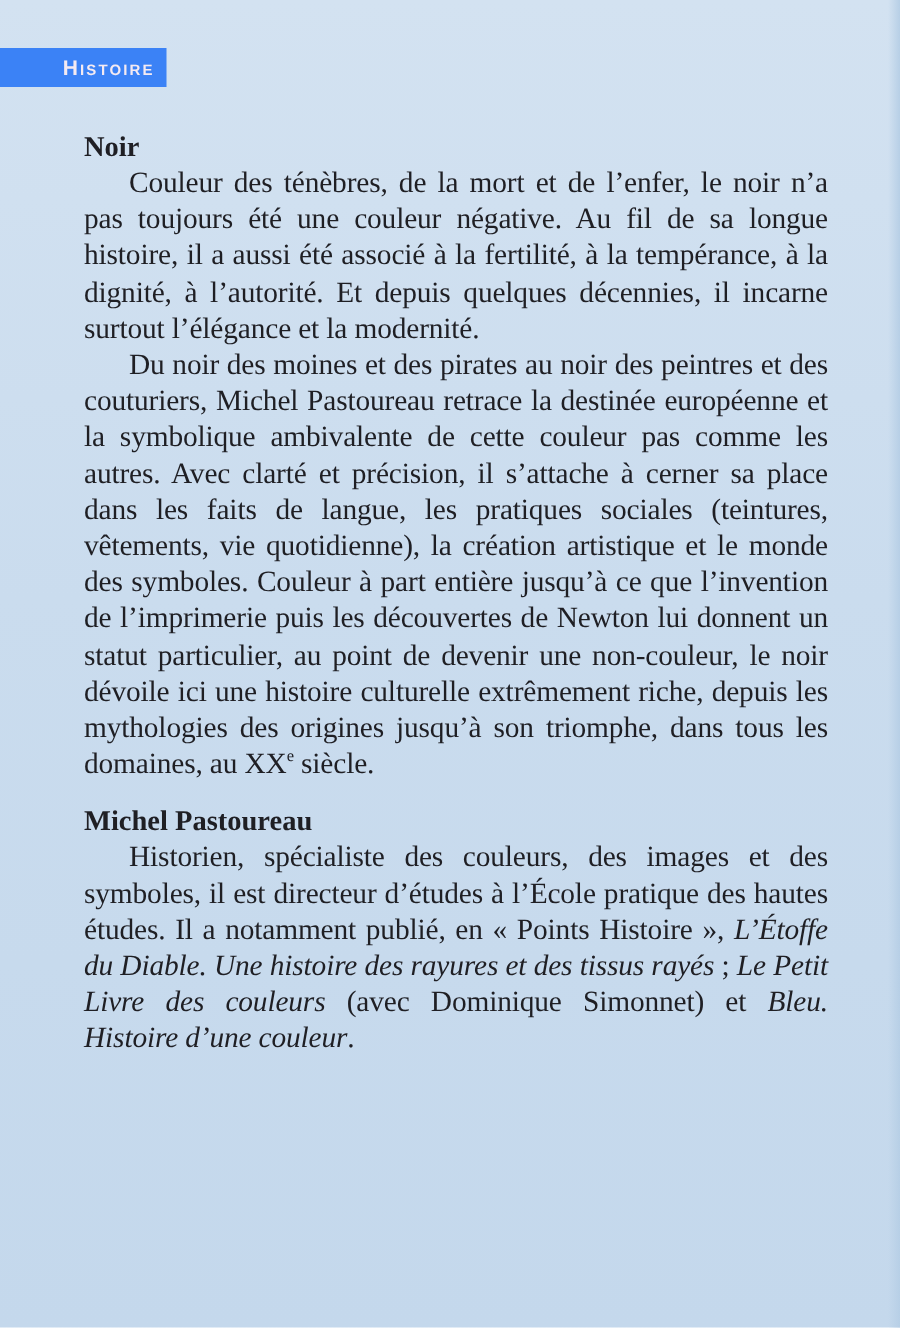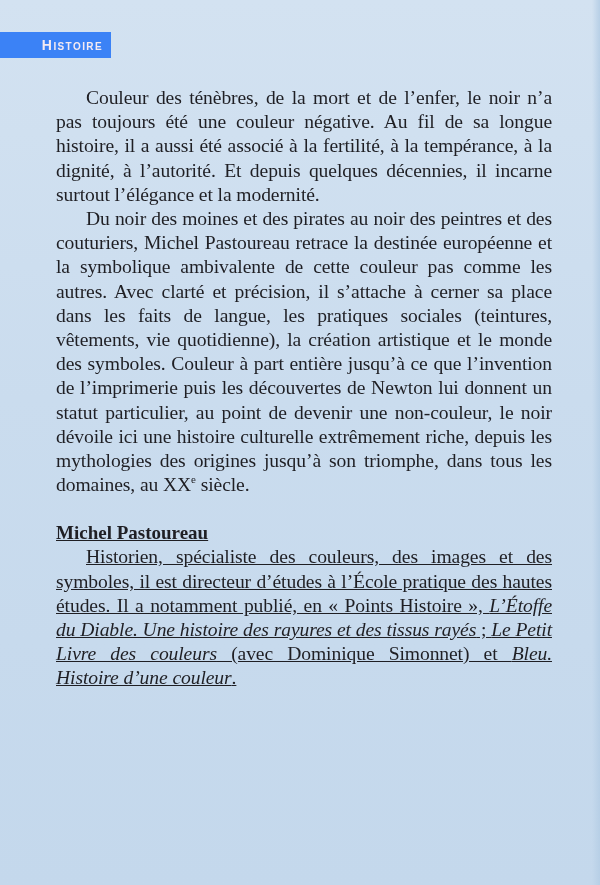--- a/index.html
+++ b/index.html
@@ -62,42 +62,42 @@
     }
     .para {
       font-size: 19.6px;
       line-height: 24.2px;
       text-indent: 30px;
       margin: 0;
       text-align: justify;
       letter-spacing: -0.1px;
     }
     .section + .section {
-      margin-top: 23px;
-      text-decoration: underline;
+      margin-top: 13px;
     }
     .para i {
       font-style: italic;
     }
     sup {
       font-size: 11px;
       line-height: 0;
     }
   </style>
 </head>
 <body>
 
 <div class="right-edge"></div>
 
 <div class="banner">
   <span>Histoire</span>
 </div>
 
 <div class="content">
   <div class="section">
+    <h2 class="section-title">Noir</h2>
     <p class="para">Couleur des ténèbres, de la mort et de l’enfer, le noir n’a pas toujours été une couleur négative. Au fil de sa longue histoire, il a aussi été associé à la fertilité, à la tempérance, à la dignité, à l’autorité. Et depuis quelques décennies, il incarne surtout l’élégance et la modernité.</p>
     <p class="para"><span>Du noir des moines et des pirates au noir des peintres et des couturiers, Michel Pastoureau retrace la destinée européenne et la symbolique ambivalente de cette couleur pas comme les autres. Avec clarté et précision, il s’attache à cerner sa place dans les faits de langue, les pratiques sociales (teintures, vêtements, vie quotidienne), la création artistique et le monde des symboles. Couleur à part entière jusqu’à ce que l’invention de l’imprimerie puis les découvertes de Newton lui donnent un statut particulier, au point de devenir une non-couleur, le noir dévoile ici une histoire culturelle extrêmement riche, depuis les mythologies des origines jusqu’à son triomphe, dans tous les domaines, au</span> <span style="font-variant: small-caps;">XX</span><sup>e</sup><span> siècle.</span></p>
   </div>
 
   <div class="section">
     <h2 class="section-title">Michel Pastoureau</h2>
     <p class="para"><span>Historien, spécialiste des couleurs, des images et des symboles, il est directeur d’études à l’École pratique des hautes études. Il a notamment publié, en « Points Histoire », </span><i>L’Étoffe du Diable. Une histoire des rayures et des tissus rayés</i><span> ; </span><i>Le Petit Livre des couleurs</i><span> (avec Dominique Simonnet) et </span><i>Bleu. Histoire d’une couleur</i><span>.</span></p>
   </div>
 </div>
 

